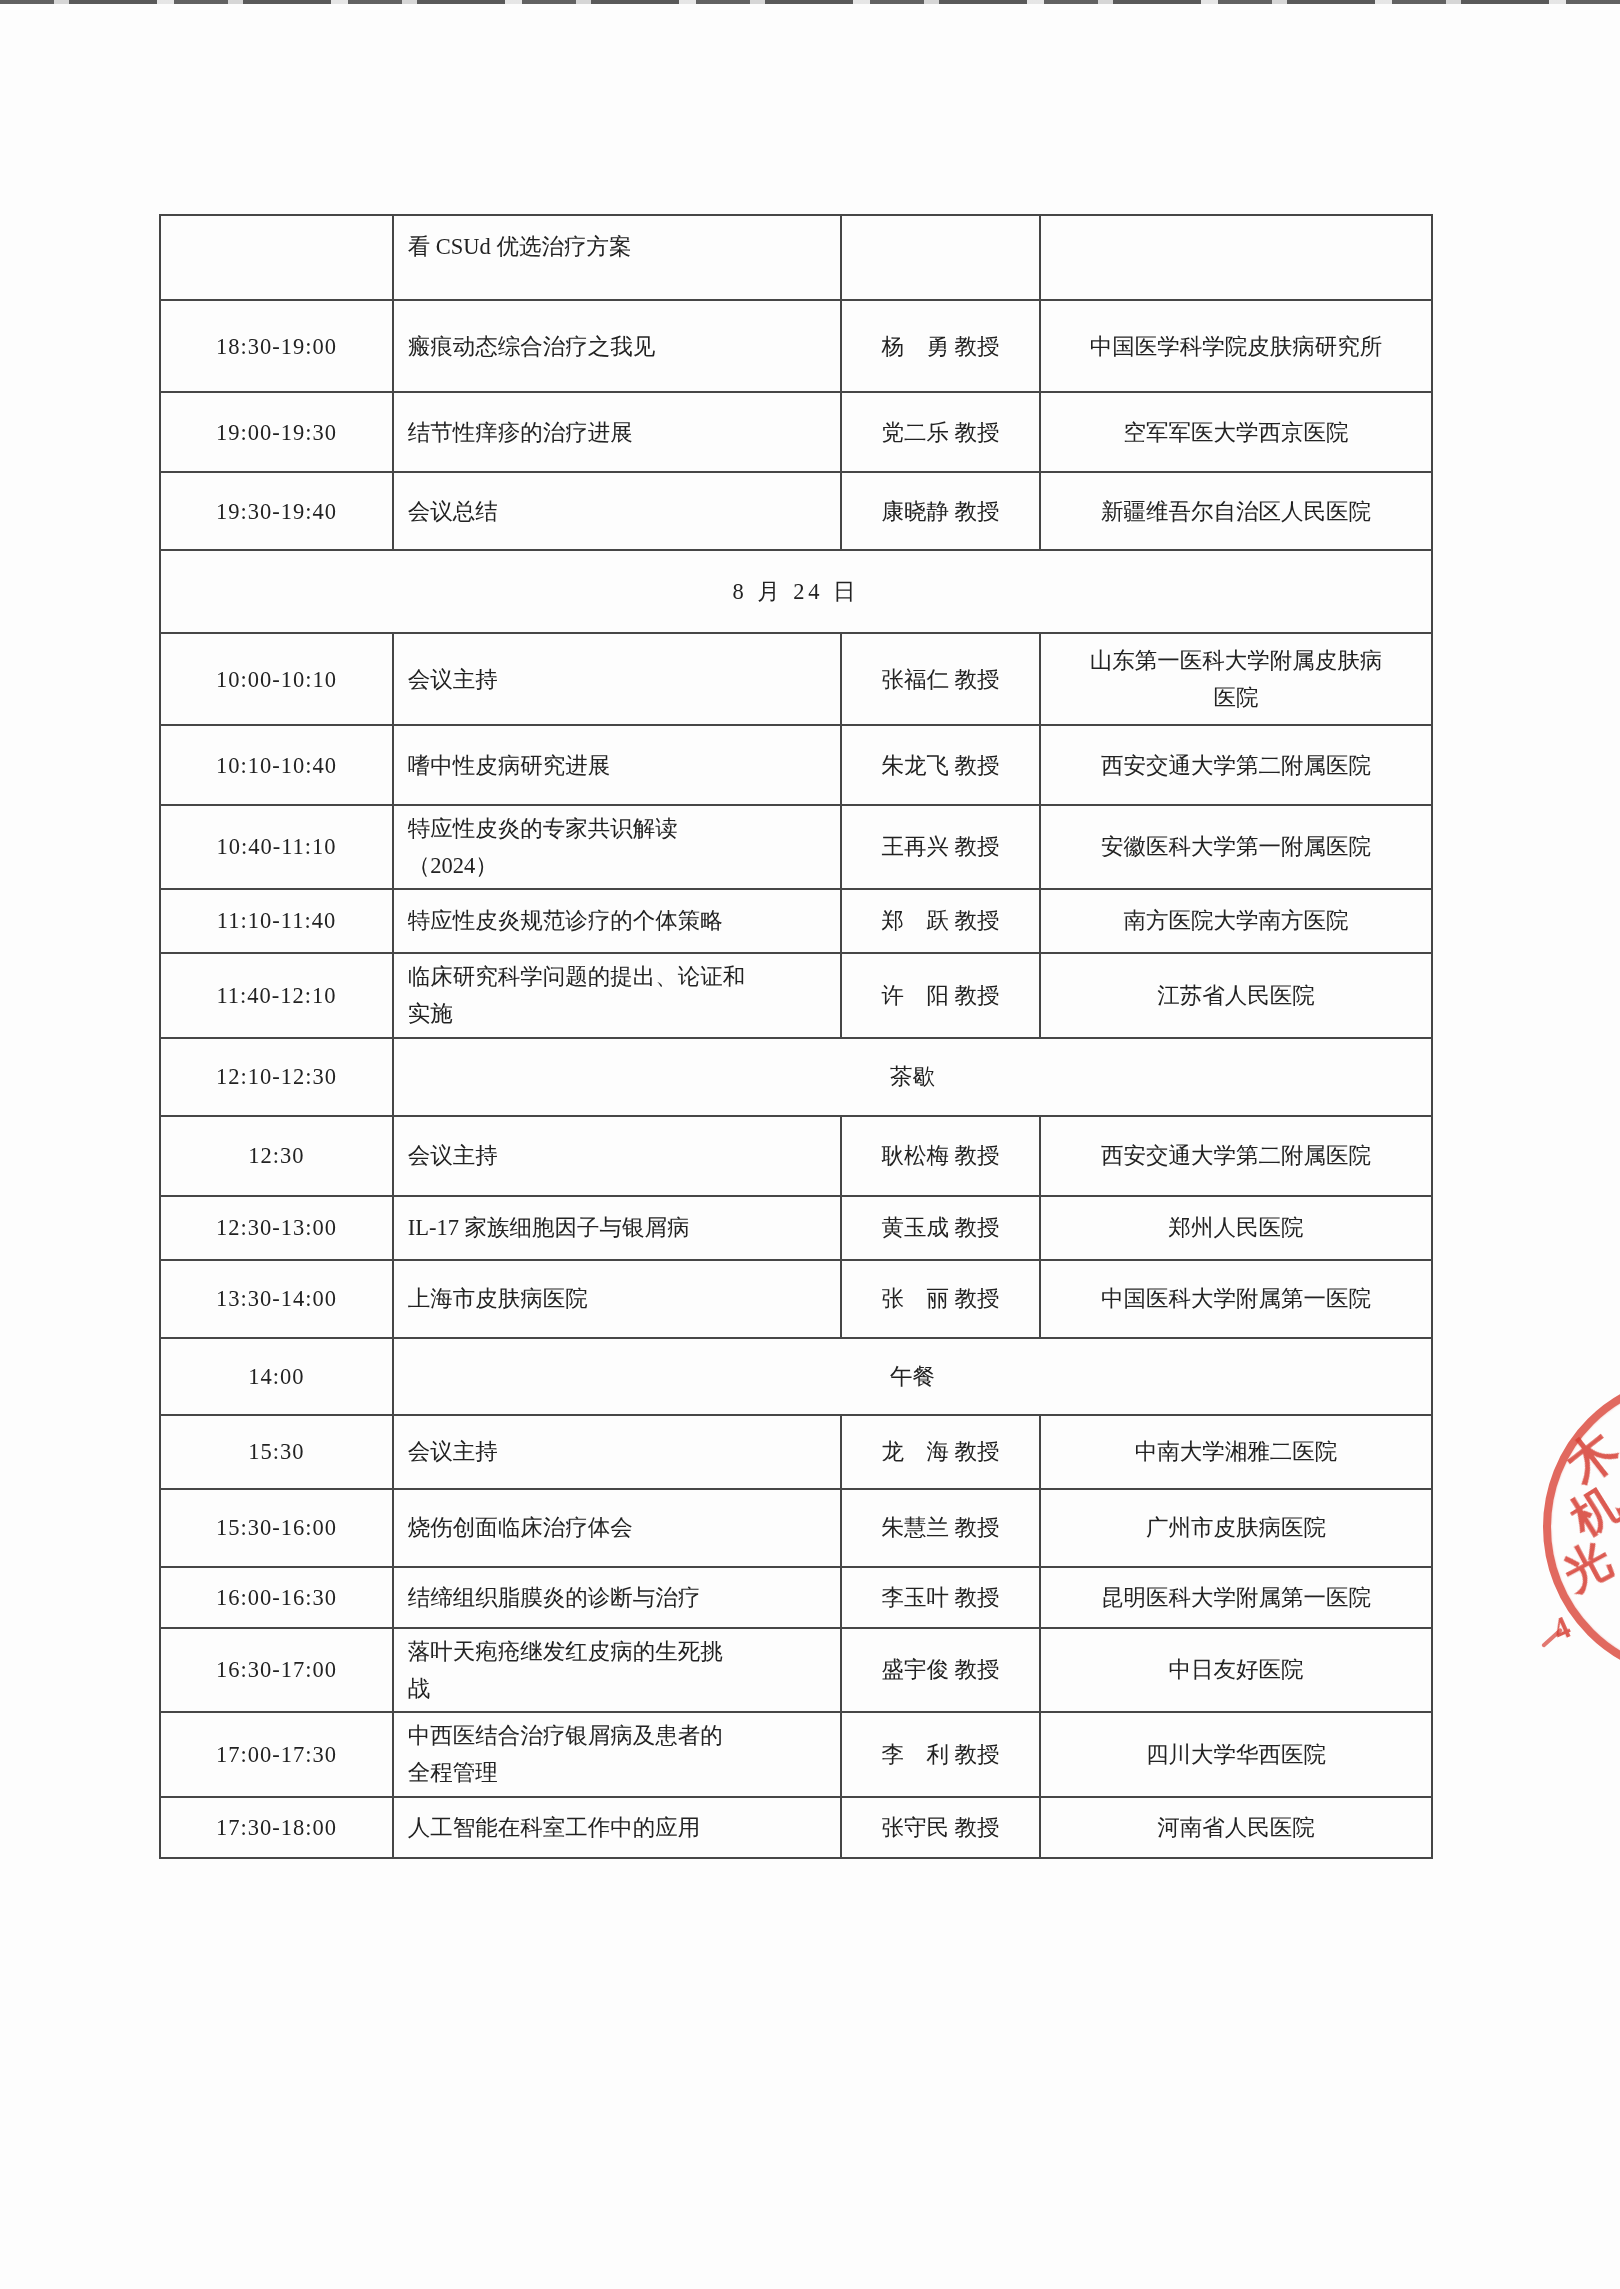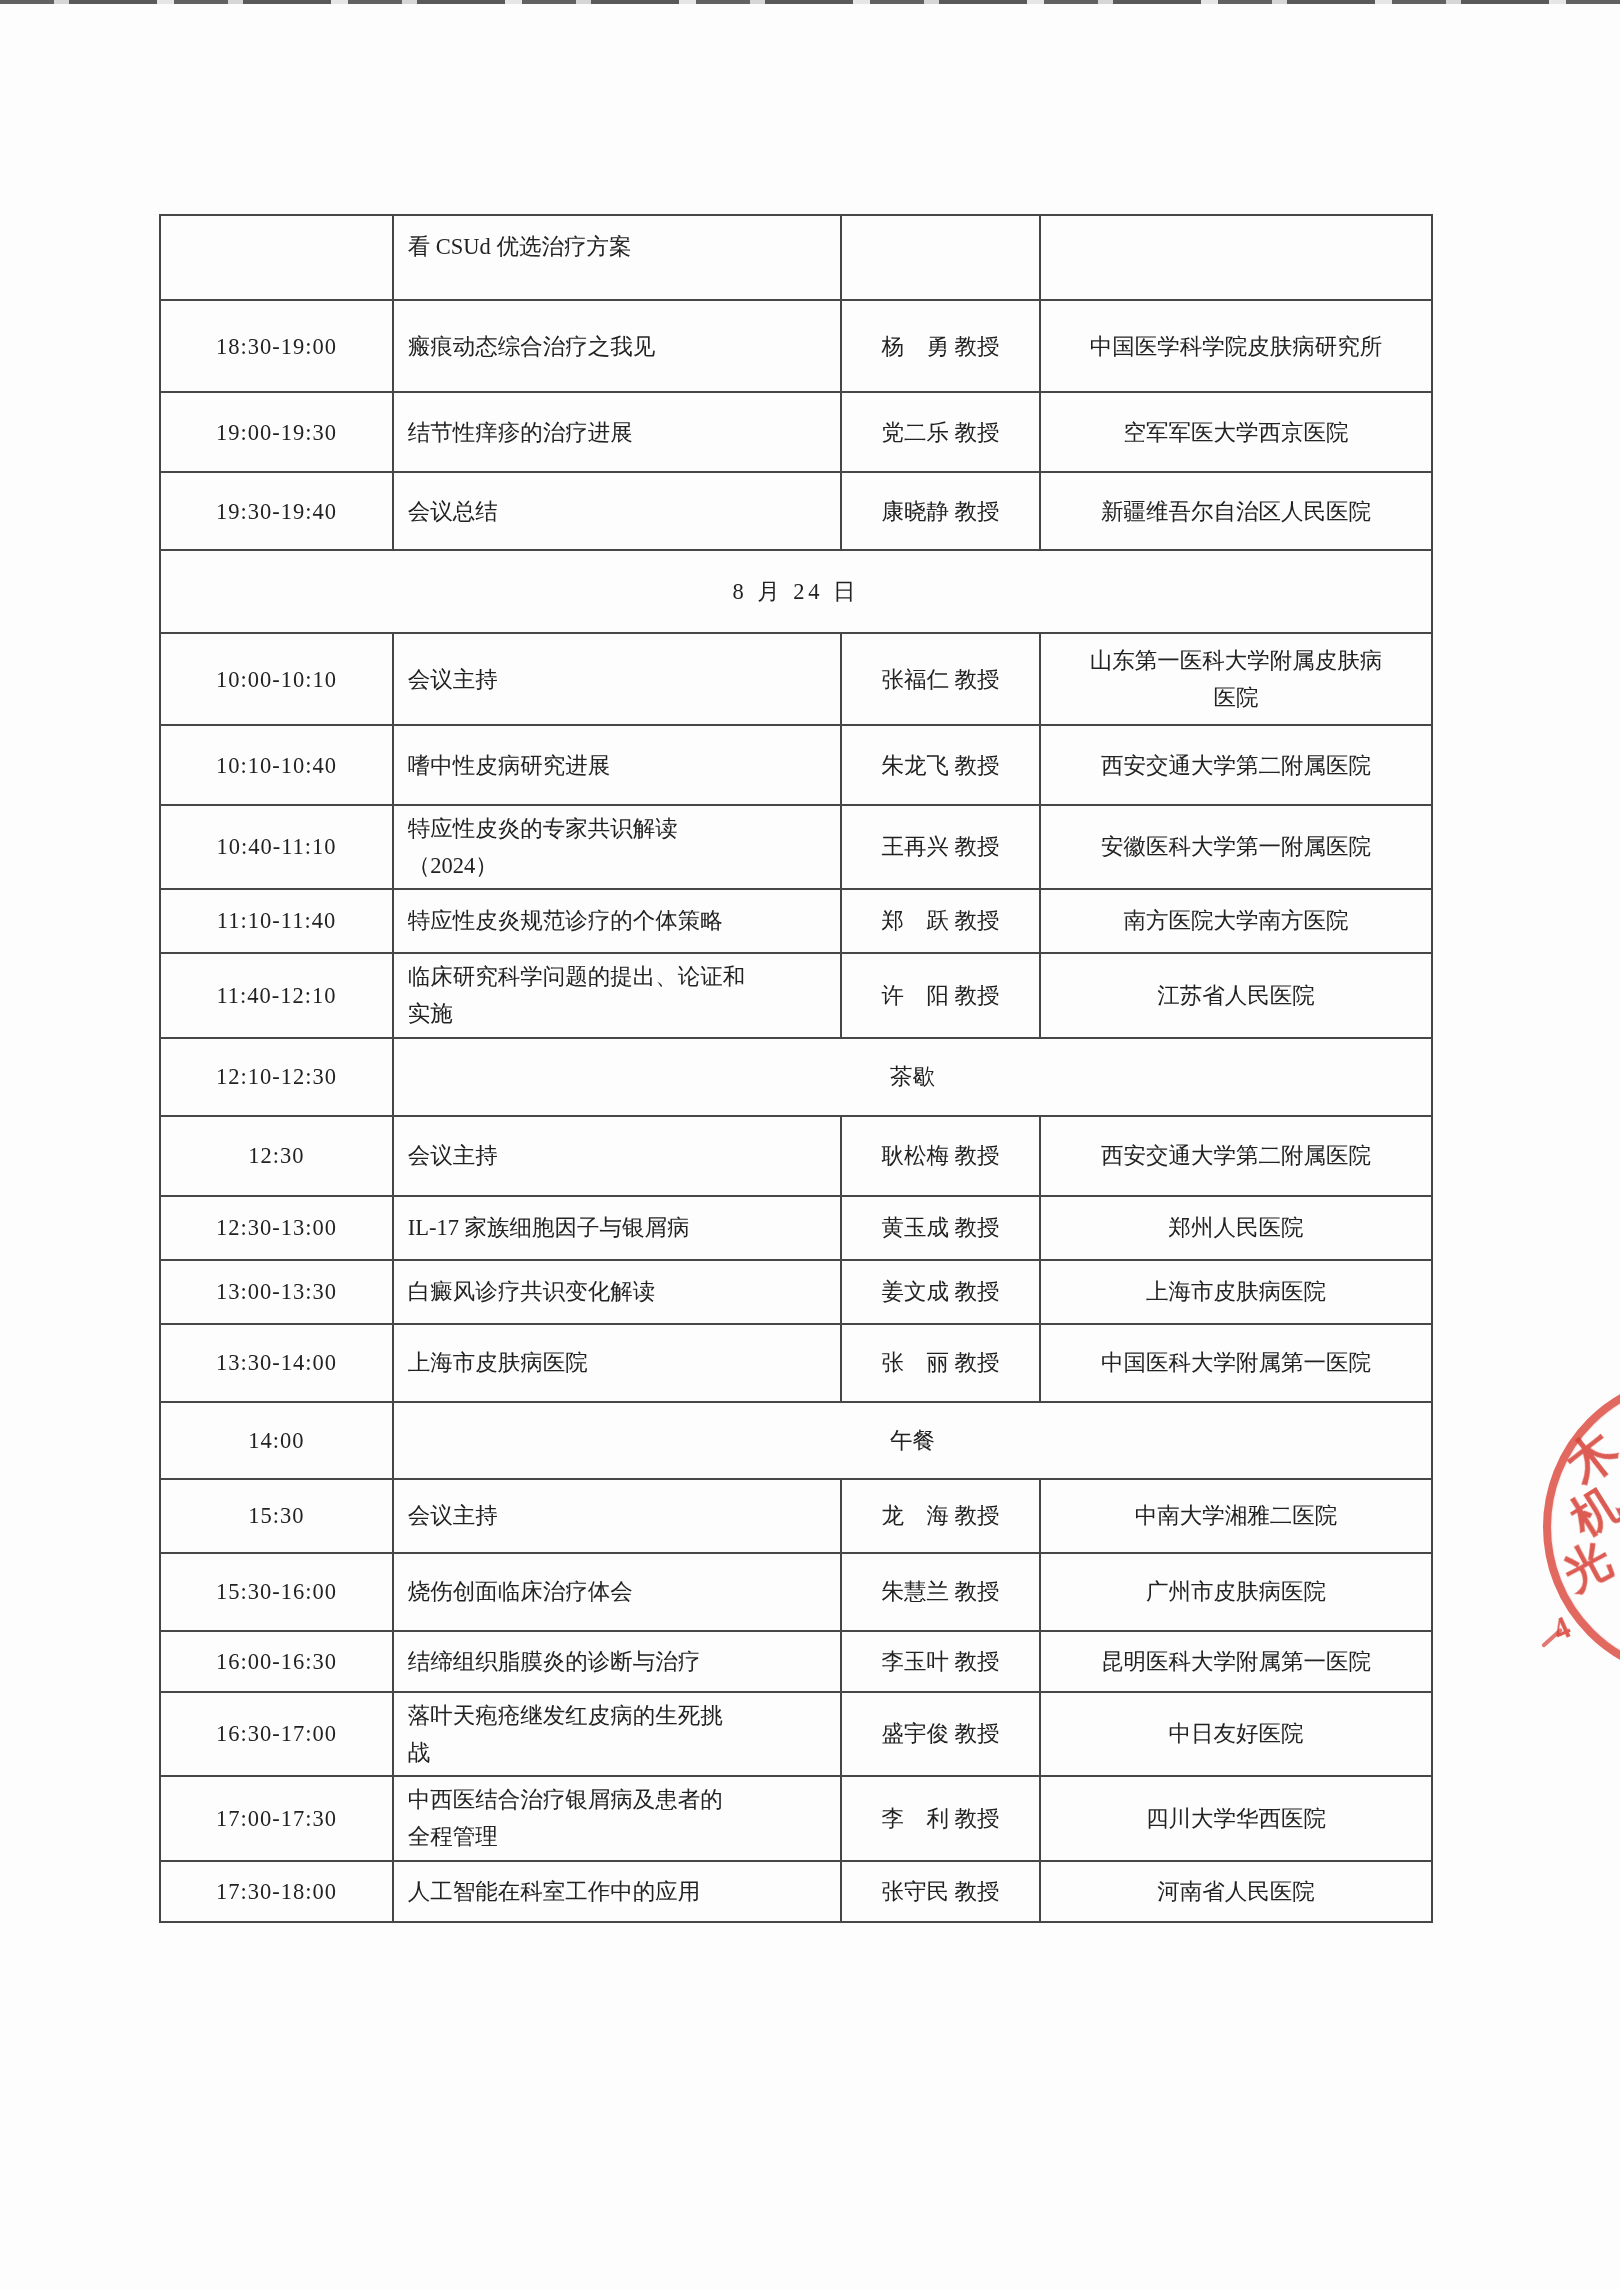--- a/index.html
+++ b/index.html
@@ -199,26 +199,20 @@
         <td class="c-title">会议主持</td>
         <td class="c-speaker">耿松梅 教授</td>
         <td class="c-aff">西安交通大学第二附属医院</td>
       </tr>
       <tr class="h78">
         <td class="c-time">12:30-13:00</td>
         <td class="c-title">IL-17 家族细胞因子与银屑病</td>
         <td class="c-speaker">黄玉成 教授</td>
         <td class="c-aff">郑州人民医院</td>
       </tr>
-      <tr class="h78">
-        <td class="c-time">13:00-13:30</td>
-        <td class="c-title">白癜风诊疗共识变化解读</td>
-        <td class="c-speaker">姜文成 教授</td>
-        <td class="c-aff">上海市皮肤病医院</td>
-      </tr>
       <tr class="h80">
         <td class="c-time">13:30-14:00</td>
         <td class="c-title">上海市皮肤病医院</td>
         <td class="c-speaker">张　丽 教授</td>
         <td class="c-aff">中国医科大学附属第一医院</td>
       </tr>
       <tr class="h79">
         <td class="c-time">14:00</td>
         <td class="span-cell" colspan="3">午餐</td>
       </tr>

